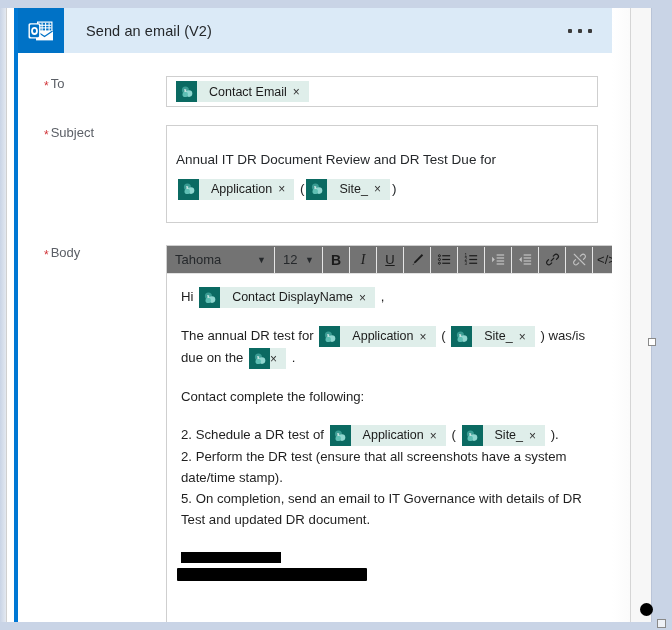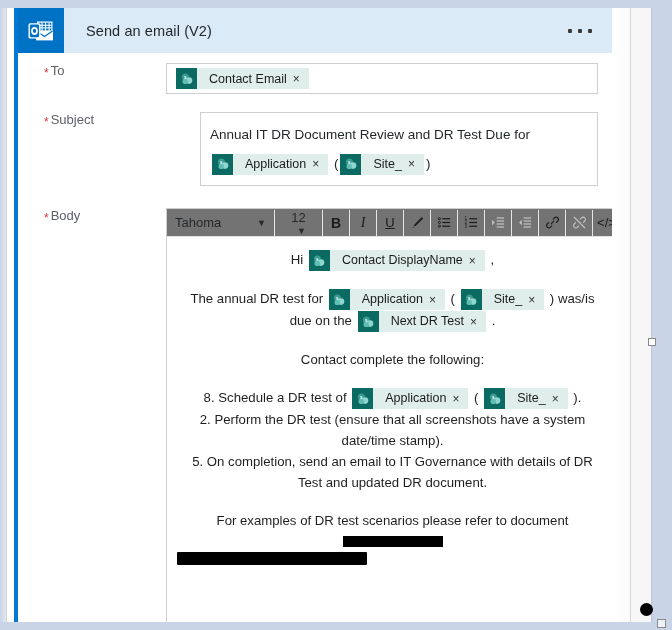--- a/index.html
+++ b/index.html
@@ -93,25 +93,25 @@
     width:148px;flex:0 0 148px;padding-left:26px;box-sizing:border-box;
     font-size:13px;color:#5b5f66;white-space:nowrap;
   }
   .req{color:#d13438;font-size:12px;position:relative;top:2px;margin-right:2px;}
 
   .field{
     flex:1 1 auto;margin-right:14px;border:1px solid #cfcfcf;
     background:#fff;box-sizing:border-box;
   }
 
-  .row-to{margin-top:10px;}
+  .row-to{margin-top:23px;}
   .row-to .field{padding:4px 7px;min-height:23px;display:flex;align-items:center;}
 
   .row-subject{margin-top:18px;justify-content:flex-end;}
-  .row-subject .field{padding:7px 9px;line-height:29px;font-size:13.5px;color:#25282b;margin-left:34px;}
+  .row-subject .field{padding:19px 9px;line-height:29px;font-size:13.5px;color:#25282b;}
 
   .row-body{margin-top:22px;}
   .row-body .field{border:1px solid #cfcfcf;margin-right:14px;}
 
   
   .token{
     display:inline-flex;align-items:center;vertical-align:middle;
     background:#dfeeea;height:21px;margin:0 2px;white-space:nowrap;
     font-size:12.5px;color:#1b1b1b;
   }
@@ -128,40 +128,40 @@
   .rtb{
     display:flex;align-items:center;height:27px;border-bottom:1px solid #e2e2e2;
     padding:0;background:#737373;
   }
   .rtb-sel{
     display:flex;align-items:center;justify-content:space-between;
     height:26px;border-right:1px solid #e6e6e6;padding:0 8px;
     font-size:13px;color:#25282b;cursor:pointer;box-sizing:border-box;
   }
   .sel-font{width:108px;}
-  .sel-size{width:48px;flex-direction:column;}
+  .sel-size{width:48px;}
   .caret{font-size:9px;color:#25282b;margin-left:6px;}
   .rtb-btn{
     width:27px;height:26px;display:flex;align-items:center;justify-content:center;
     border-right:1px solid #e6e6e6;font-size:13.5px;color:#1b1b1b;cursor:pointer;
     box-sizing:border-box;
   }
   .rtb-btn:last-child{border-right:none;}
   .rtb-btn.dim{color:#c3c3c3;}
   .rtb-btn b{font-weight:bold;font-size:14px;}
   .rtb-btn i.it{font-style:italic;font-family:"Liberation Serif",serif;font-size:14px;}
   .rtb-btn u.un{text-decoration:underline;font-size:13px;}
   .code-btn{font-size:13px;font-family:"Liberation Sans",sans-serif;}
 
   
   .editor{
     padding:12px 16px 0 14px;font-size:13.2px;color:#1f1f1f;line-height:21px;
     height:421px;overflow:hidden;box-sizing:border-box;
   }
-  .editor p{margin:0 0 17px 0;text-align:center;}
+  .editor p{margin:0 0 17px 0;}
   .editor p.list{margin:0;}
   .blk{margin-bottom:17px;}
   .redact{
     display:inline-block;background:#000;height:11px;vertical-align:middle;
     position:relative;top:-1px;
   }
   .redact-line2{
     display:block;background:#000;height:13px;width:190px;margin-left:-4px;
     border-radius:1px;
   }
@@ -402,28 +402,27 @@
                   <span class="tkx">×</span>
                 </span><span> ) was/is due on the </span><span class="token">
                   <span class="tkico">
                     <svg width="14" height="14" viewBox="0 0 14 14" aria-hidden="true">
                       <circle cx="5.4" cy="5" r="3.5" fill="#3a9c93"></circle>
                       <circle cx="9" cy="8.6" r="3.3" fill="#8fd6cf"></circle>
                       <circle cx="5.2" cy="9.4" r="2.7" fill="#5fbfb4"></circle>
                       <text x="4" y="7" font-size="4.6" fill="#ffffff" font-family="Liberation Sans, sans-serif" font-weight="bold">s</text>
                     </svg>
                   </span>
-                  <span class="tklabel">Next DR Test</span>
                   <span class="tkx">×</span>
                 </span><span> .</span></p>
 
             <p>Contact complete the following:</p>
 
             <div class="blk">
-              <p class="list"><span>8. Schedule a DR test of </span><span class="token">
+              <p class="list"><span>2. Schedule a DR test of </span><span class="token">
                     <span class="tkico">
                       <svg width="14" height="14" viewBox="0 0 14 14" aria-hidden="true">
                         <circle cx="5.4" cy="5" r="3.5" fill="#3a9c93"></circle>
                         <circle cx="9" cy="8.6" r="3.3" fill="#8fd6cf"></circle>
                         <circle cx="5.2" cy="9.4" r="2.7" fill="#5fbfb4"></circle>
                         <text x="4" y="7" font-size="4.6" fill="#ffffff" font-family="Liberation Sans, sans-serif" font-weight="bold">s</text>
                       </svg>
                     </span>
                     <span class="tklabel">Application</span>
                     <span class="tkx">×</span>
@@ -436,21 +435,21 @@
                         <text x="4" y="7" font-size="4.6" fill="#ffffff" font-family="Liberation Sans, sans-serif" font-weight="bold">s</text>
                       </svg>
                     </span>
                     <span class="tklabel">Site_</span>
                     <span class="tkx">×</span>
                   </span><span> ).</span></p>
               <p class="list">2. Perform the DR test (ensure that all screenshots have a system date/time stamp).</p>
               <p class="list">5. On completion, send an email to IT Governance with details of DR Test and updated DR document.</p>
             </div>
 
-            <p><span>For examples of DR test scenarios please refer to document </span><span class="redact" style="width:100px"></span><span class="redact-line2"></span></p>
+            <p><span class="redact" style="width:100px"></span><span class="redact-line2"></span></p>
 
           </div>
 
         </div>
       </div>
 
     </div>
   </div>
 
   <div class="right-rail"></div>

